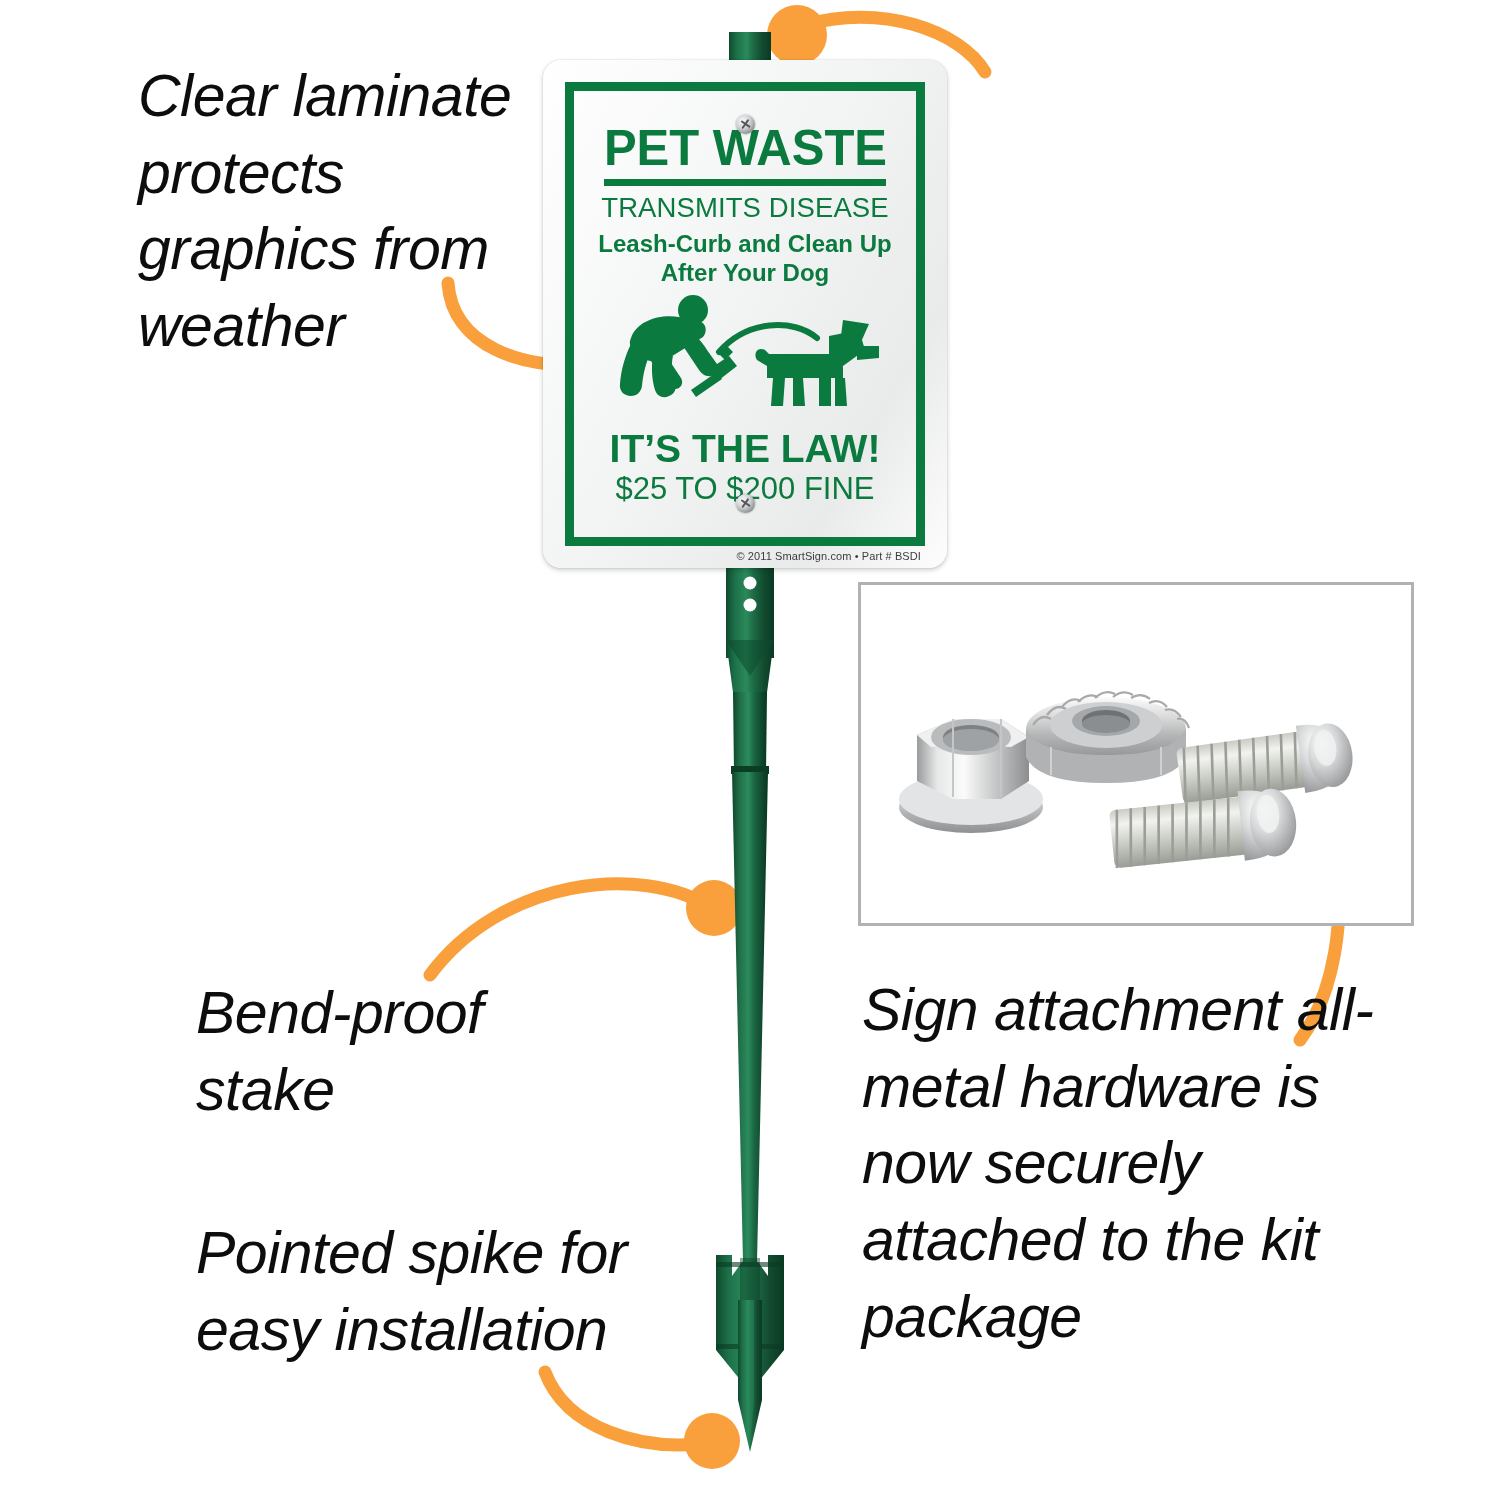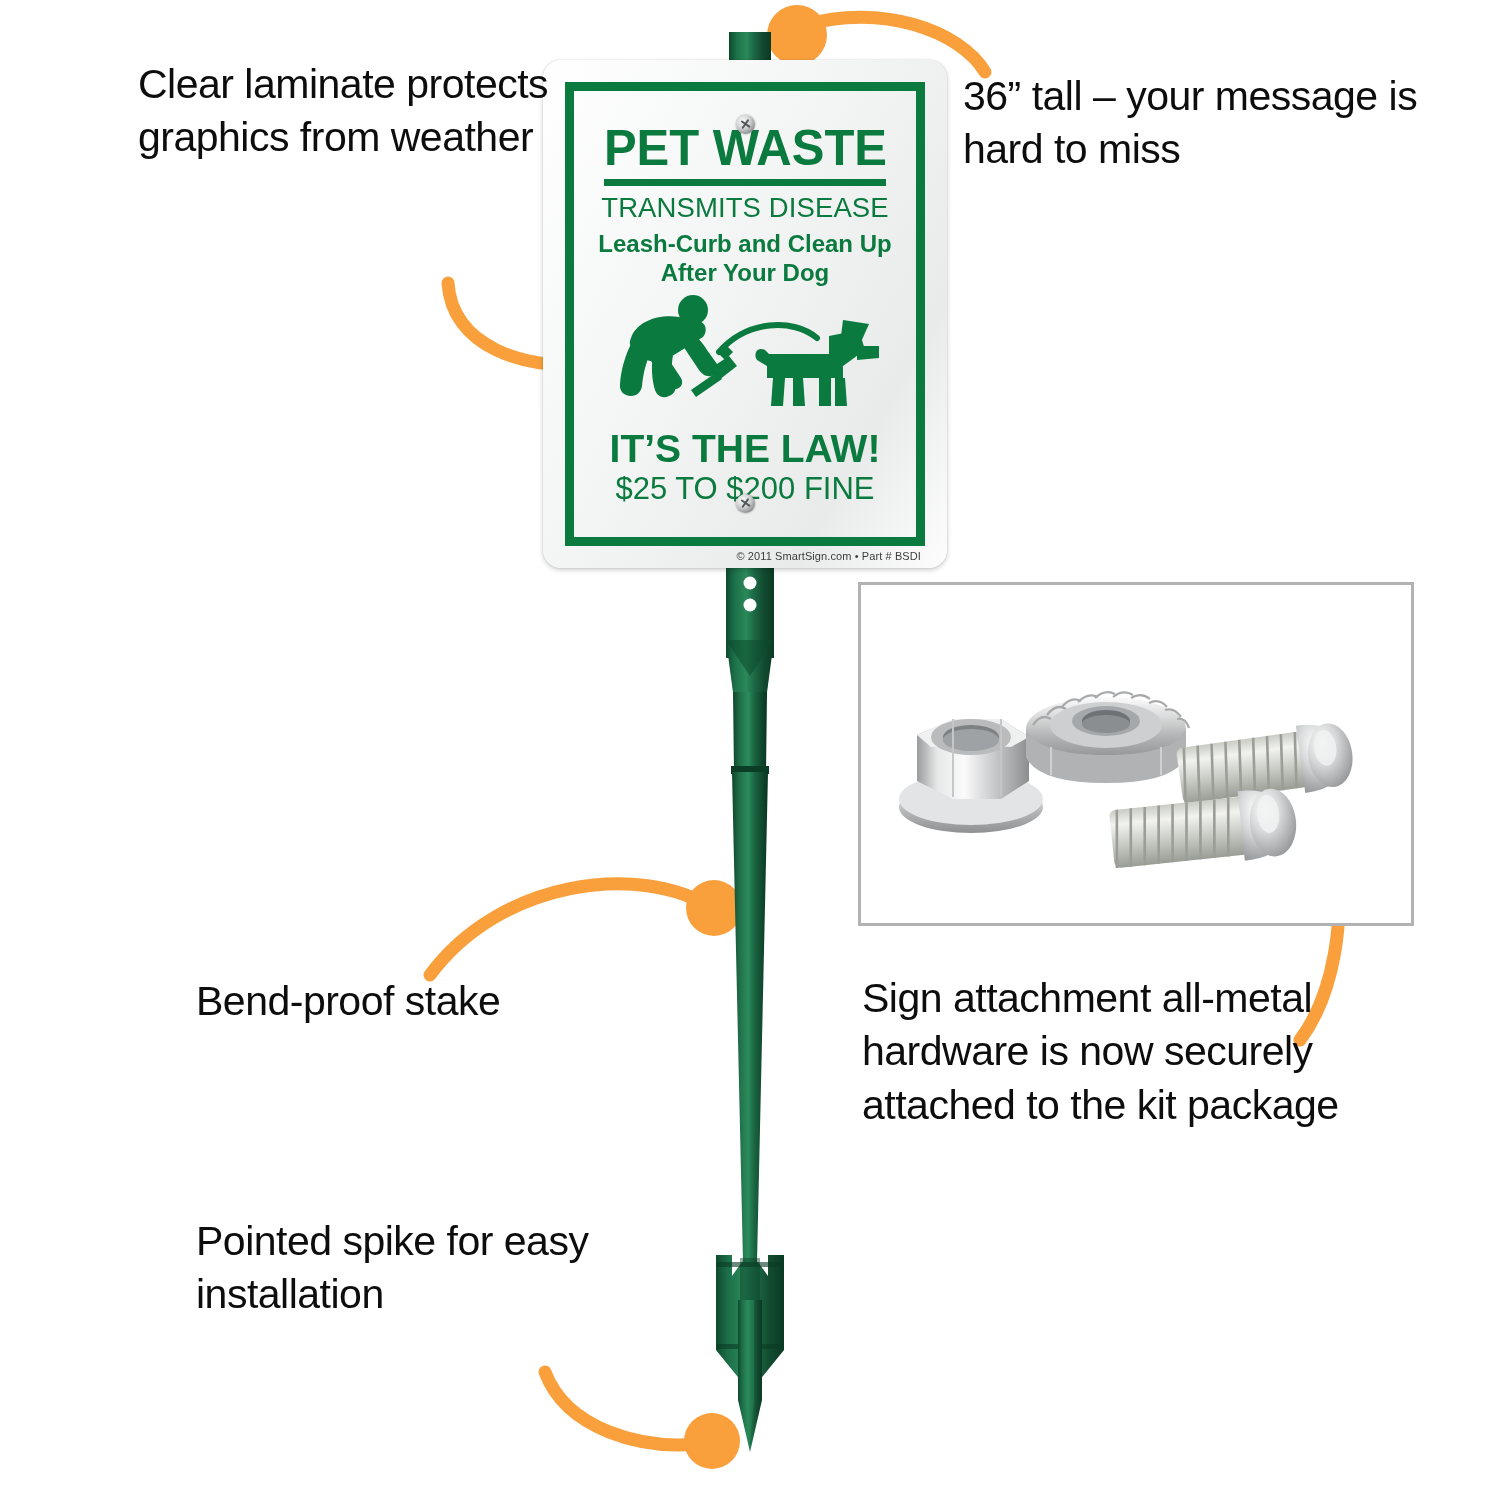--- a/index.html
+++ b/index.html
@@ -10,22 +10,23 @@
     position: relative;
     width: 1500px; height: 1500px;
     background: #ffffff;
     overflow: hidden;
     font-family: "Liberation Sans", "DejaVu Sans", sans-serif;
   }
 
   
   .callout {
     position: absolute;
+    font-style: italic;
     color: #0d0d0d;
-    font-size: 41px;
+    font-size: 59px;
     line-height: 1.30;
     letter-spacing: -0.5px;
     white-space: pre-line;
     font-weight: 400;
   }
   #callout-laminate { left: 138px; top: 58px;  width: 430px; }
   #callout-tall     { left: 963px; top: 70px;  width: 470px; }
   #callout-bend     { left: 196px; top: 975px; width: 420px; }
   #callout-spike    { left: 196px; top: 1215px;width: 480px; }
   #callout-hardware { left: 862px; top: 972px; width: 560px; }
@@ -413,18 +414,17 @@
           </g>
           <path d="M380,208 q46,0 46,35 q0,35 -46,35 Z" fill="url(#headG)"></path>
           <ellipse cx="412" cy="243" rx="23" ry="34" fill="url(#headG)"></ellipse>
           <ellipse cx="408" cy="234" rx="11" ry="19" fill="#f1f2f2" opacity="0.85"></ellipse>
         </g>
       </g>
     </svg>
   </div>
 
   <div class="callout" id="callout-laminate">Clear laminate protects graphics from weather</div>
-  <div class="callout" id="callout-tall">36” tall – your message is hard to miss</div>
   <div class="callout" id="callout-bend">Bend-proof stake</div>
   <div class="callout" id="callout-hardware">Sign attachment all-metal hardware is now securely attached to the kit package</div>
   <div class="callout" id="callout-spike">Pointed spike for easy installation</div>
 
 </div>
 
 </body></html>

